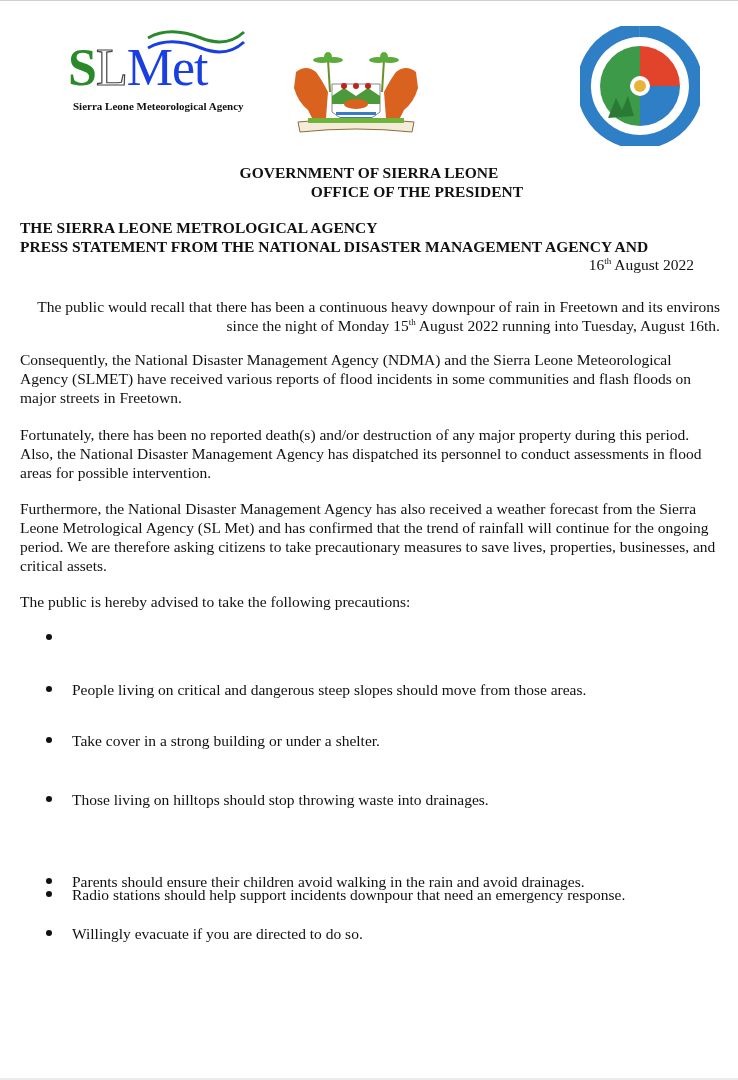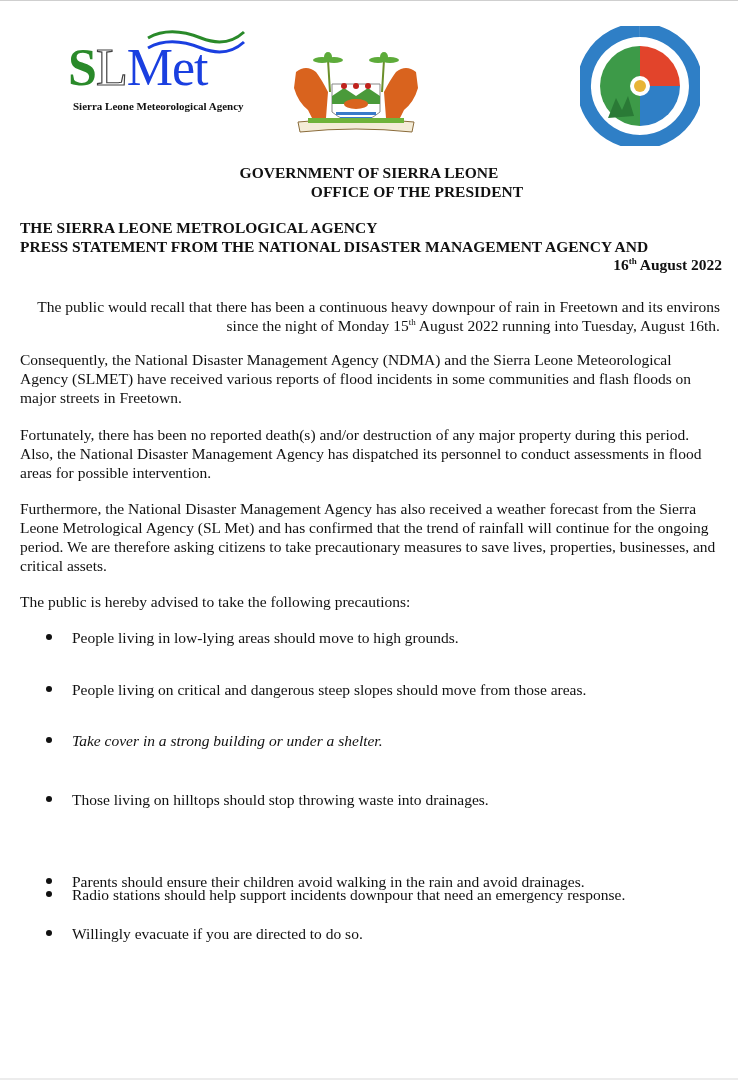--- a/index.html
+++ b/index.html
@@ -18,21 +18,21 @@
   .slmet-word .met { color: #1a3fe0; }
   .slmet-waves { position: absolute; left: 78px; top: 0; width: 100px; height: 30px; }
   .slmet-caption { position: absolute; left: 5px; top: 72px; font-size: 11px; font-weight: bold; white-space: nowrap; color: #111; }
 
   .coat { position: absolute; left: 288px; top: 52px; width: 136px; height: 86px; }
   .ndma { position: absolute; left: 580px; top: 26px; width: 120px; height: 120px; }
 
   
   .center-head { position: absolute; left: 0; width: 738px; text-align: center; font-weight: bold; font-size: 15.5px; line-height: 19px; }
   .press { position: absolute; left: 20px; top: 218px; width: 700px; font-weight: bold; font-size: 15.5px; line-height: 19px; }
-  .date { position: absolute; right: 16px; top: 256px; font-weight: bold; font-size: 15.5px; text-align: right; }
+  .date { position: absolute; right: 44px; top: 256px; font-weight: normal; font-size: 15.5px; text-align: right; }
   sup { font-size: 9px; vertical-align: 6px; line-height: 0; }
   .para { position: absolute; left: 20px; width: 700px; font-size: 15.5px; line-height: 19px; }
   .bullets { position: absolute; left: 0; top: 0; }
   .bullet { position: absolute; left: 46px; font-size: 15.5px; white-space: nowrap; }
   .bullet .dot { display: inline-block; width: 6px; height: 6px; border-radius: 50%; background: #111; margin-right: 20px; vertical-align: 3px; }
 </style>
 </head>
 <body>
 
 <div class="topline"></div>
@@ -99,22 +99,22 @@
 <div class="date"><span>16</span><sup>th</sup><span> August 2022</span></div>
 
 <div class="para" style="top:297px;text-align:right;"><span>The public would recall that there has been a continuous heavy downpour of rain in Freetown and its environs since the night of Monday 15</span><sup>th</sup><span> August 2022 running into Tuesday, August 16th.</span></div>
 
 <div class="para" style="top:350px;">Consequently, the National Disaster Management Agency (NDMA) and the Sierra Leone Meteorological Agency (SLMET) have received various reports of flood incidents in some communities and flash floods on major streets in Freetown.</div>
 <div class="para" style="top:425px;">Fortunately, there has been no reported death(s) and/or destruction of any major property during this period. Also, the National Disaster Management Agency has dispatched its personnel to conduct assessments in flood areas for possible intervention.</div>
 <div class="para" style="top:499px;">Furthermore, the National Disaster Management Agency has also received a weather forecast from the Sierra Leone Metrological Agency (SL Met) and has confirmed that the trend of rainfall will continue for the ongoing period. We are therefore asking citizens to take precautionary measures to save lives, properties, businesses, and critical assets.</div>
 <div class="para" style="top:592px;">The public is hereby advised to take the following precautions:</div>
 
 <div class="bullets">
-  <div class="bullet" style="top:629px;"><span class="dot"></span><span>People living in low-lying areas should move to high grounds.</span></div>
+  <div class="bullet" style="top:629px;"><span class="dot"></span></div>
   <div class="bullet" style="top:681px;"><span class="dot"></span><span>People living on critical and dangerous steep slopes should move from those areas.</span></div>
-  <div class="bullet" style="top:732px;font-style:italic;"><span class="dot"></span><span>Take cover in a strong building or under a shelter.</span></div>
+  <div class="bullet" style="top:732px;"><span class="dot"></span><span>Take cover in a strong building or under a shelter.</span></div>
   <div class="bullet" style="top:784px;margin-top:7px;"><span class="dot"></span><span>Those living on hilltops should stop throwing waste into drainages.</span></div>
   <div class="bullet" style="top:873px;"><span class="dot"></span><span>Parents should ensure their children avoid walking in the rain and avoid drainages.</span></div>
   <div class="bullet" style="top:886px;"><span class="dot"></span><span>Radio stations should help support incidents downpour that need an emergency response.</span></div>
   <div class="bullet" style="top:925px;"><span class="dot"></span><span>Willingly evacuate if you are directed to do so.</span></div>
 </div>
 
 <div class="bottomline"></div>
 
 </body></html>

